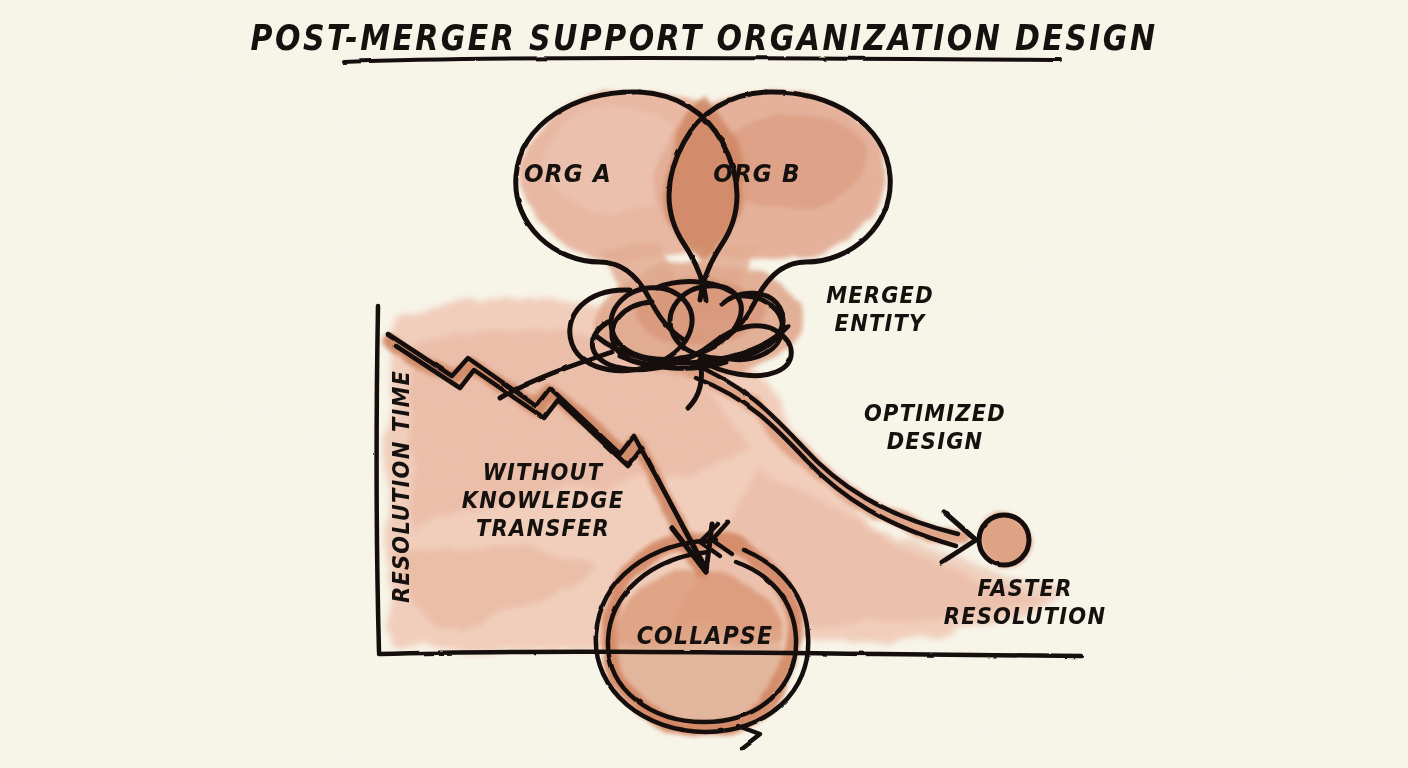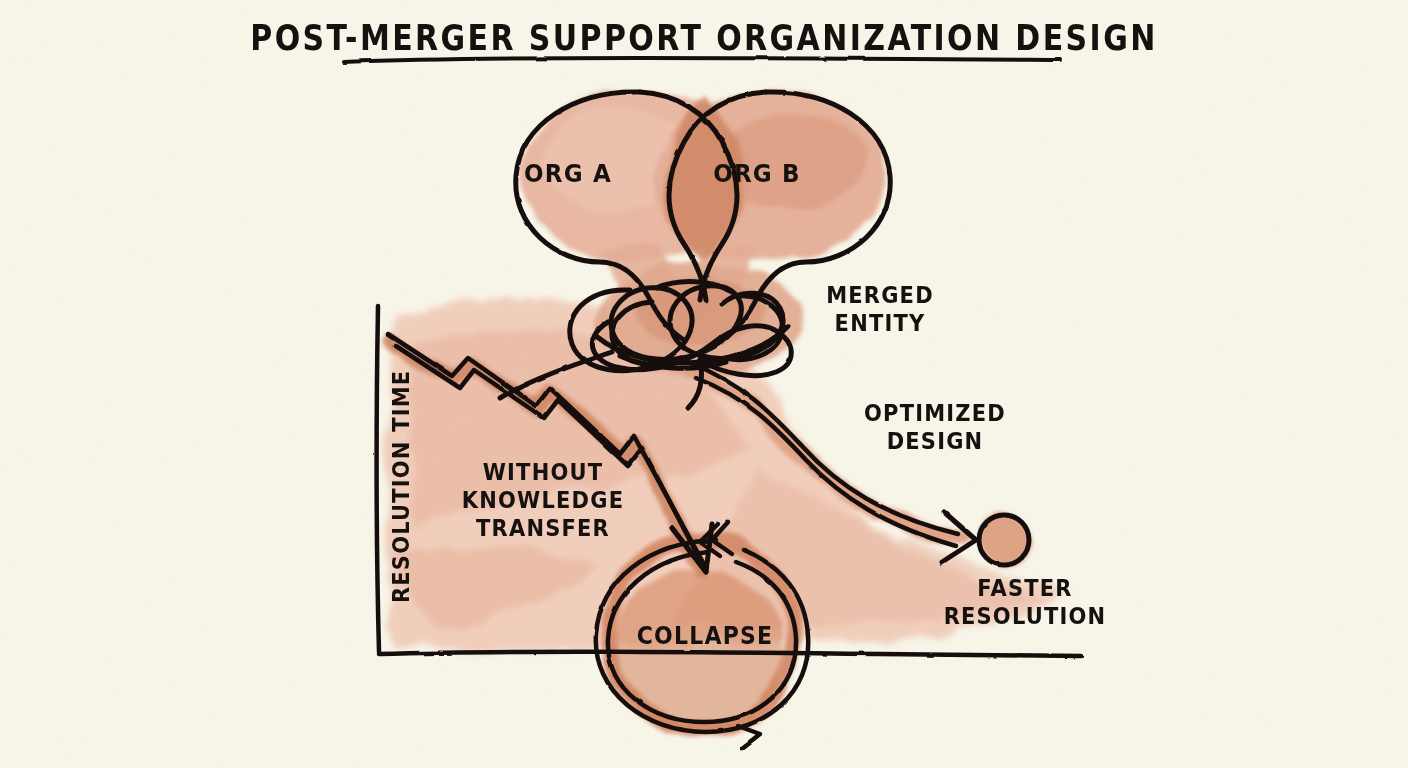--- a/index.html
+++ b/index.html
@@ -5,20 +5,21 @@
 <style>
   html,body{margin:0;padding:0;}
   body{
     width:1408px;height:768px;overflow:hidden;
     background:#f8f5e9;
     font-family:"DejaVu Sans", sans-serif;
   }
   #canvas{
     position:relative;width:1408px;height:768px;
     background:#f8f5e9;
+    font-style:italic;
   }
   #paper{position:absolute;inset:0;width:1408px;height:768px;}
   .lbl{
     position:absolute;
     font-family:"DejaVu Sans", sans-serif;
     color:#14110f;
     letter-spacing:1.2px;
     text-align:center;
     white-space:pre;
     line-height:1.18;

